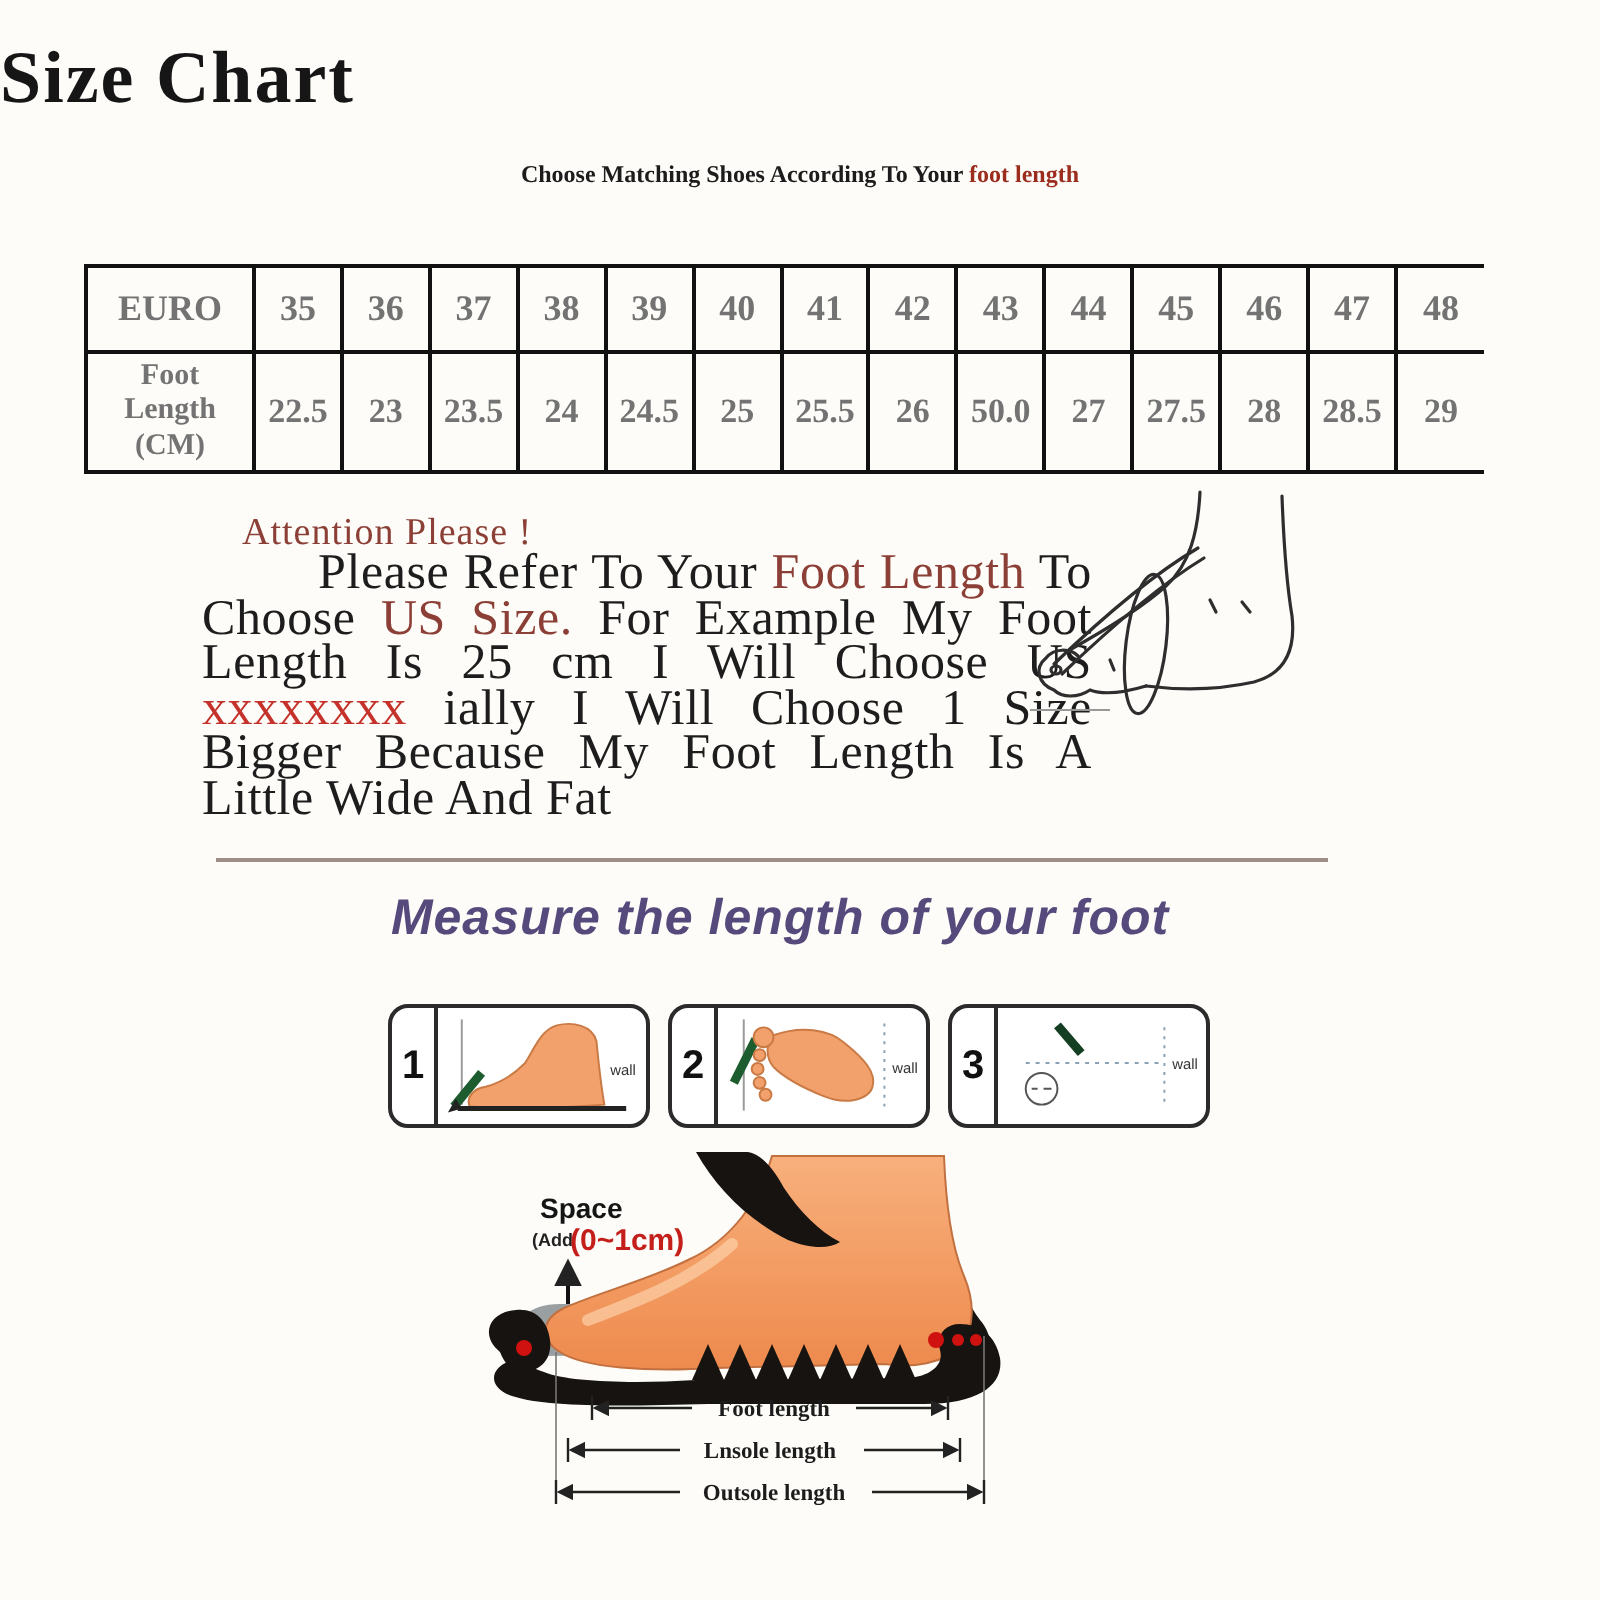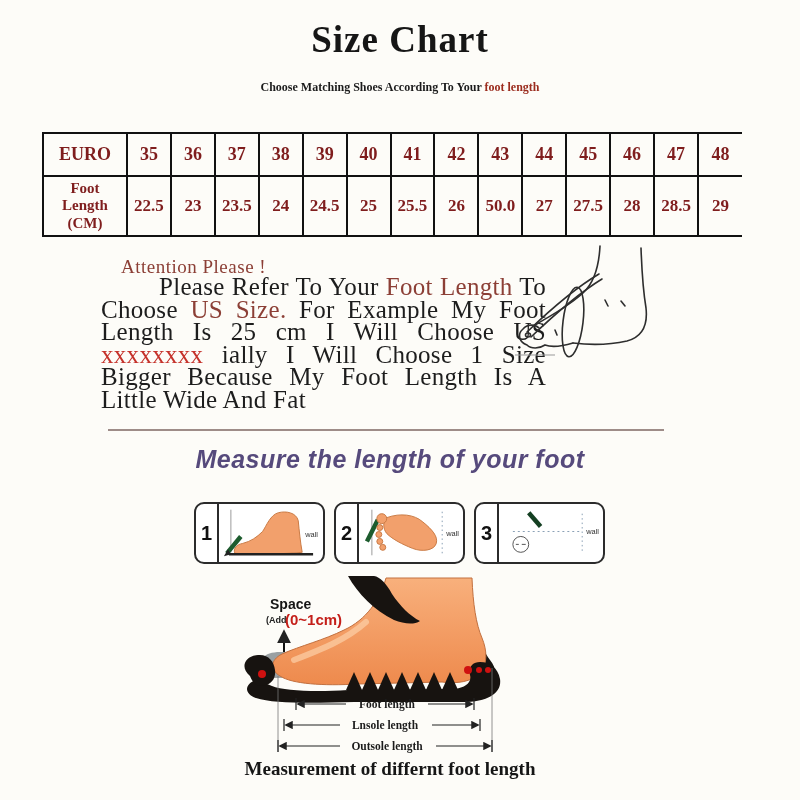--- a/index.html
+++ b/index.html
@@ -2,33 +2,33 @@
 <html><head>
 <meta charset="utf-8">
 <style>
   html,body{margin:0;padding:0;}
   .canvas{
     position:relative;width:800px;height:800px;overflow:hidden;
     background:#fdfcf8;font-family:"Liberation Serif",serif;color:#1d1d1d;
   }
   
   .title{
-    position:absolute;left:0;top:18px;width:800px;text-align:center;
+    position:absolute;left:0;top:18px;width:800px;text-align:left;
     font-size:37px;font-weight:bold;letter-spacing:1px;color:#161616;
   }
   .subtitle{
     position:absolute;left:0;top:80px;width:800px;text-align:center;
     font-size:12px;font-weight:bold;color:#1c1c1c;
   }
   .subtitle .hl{color:#9b2c1e;}
   
   .size-table{
     position:absolute;left:42px;top:132px;width:700px;
     border-collapse:collapse;table-layout:fixed;
-    font-weight:bold;color:#7f1d1d;text-align:center;
+    font-weight:bold;color:#737373;text-align:center;
     border-top:2px solid #111;border-bottom:2px solid #f97316;
   }
   .size-table th,.size-table td{border:2.5px solid #111;padding:0;}
   .size-table tr>*:last-child{border-right:none;}
   .size-table th{width:82px;}
   .row-euro{height:43px;font-size:18px;}
   .row-cm{height:60px;font-size:17px;}
   .row-cm th{font-size:15px;line-height:1.15;padding:0 10px;}
   
   .attention-heading{
@@ -260,15 +260,14 @@
 
     <g stroke="#222" stroke-width="1.2">
       <line x1="50" y1="164" x2="50" y2="176"></line>
         <line x1="264" y1="164" x2="264" y2="176"></line>
       <line x1="52" y1="170" x2="112" y2="170" marker-start="url(#ah)"></line>
       <line x1="208" y1="170" x2="262" y2="170" marker-end="url(#ah)"></line>
     </g>
     <text class="dim-label" x="159" y="174" text-anchor="middle">Outsole length</text>
   </svg>
 
-  <div class="caption">Measurement of differnt foot length</div>
 
 </div>
 
 </body></html>

